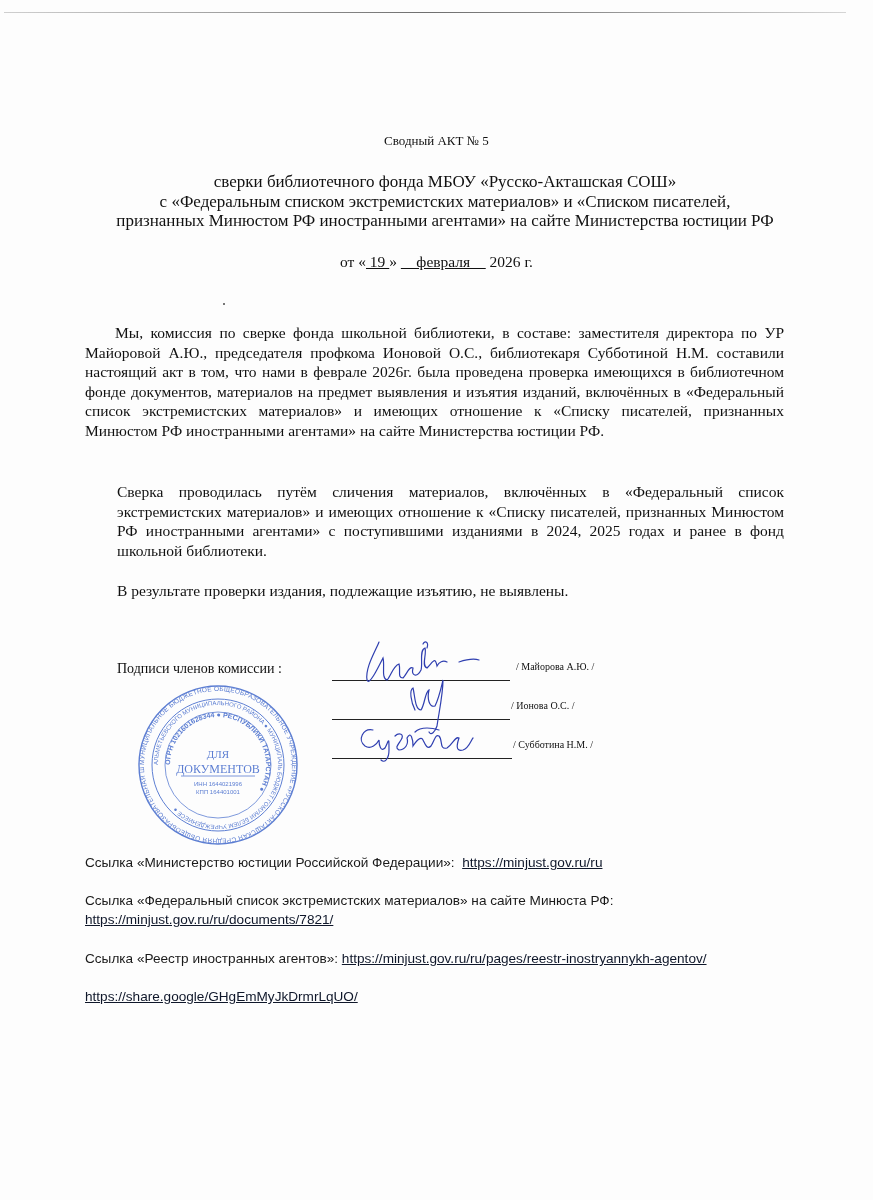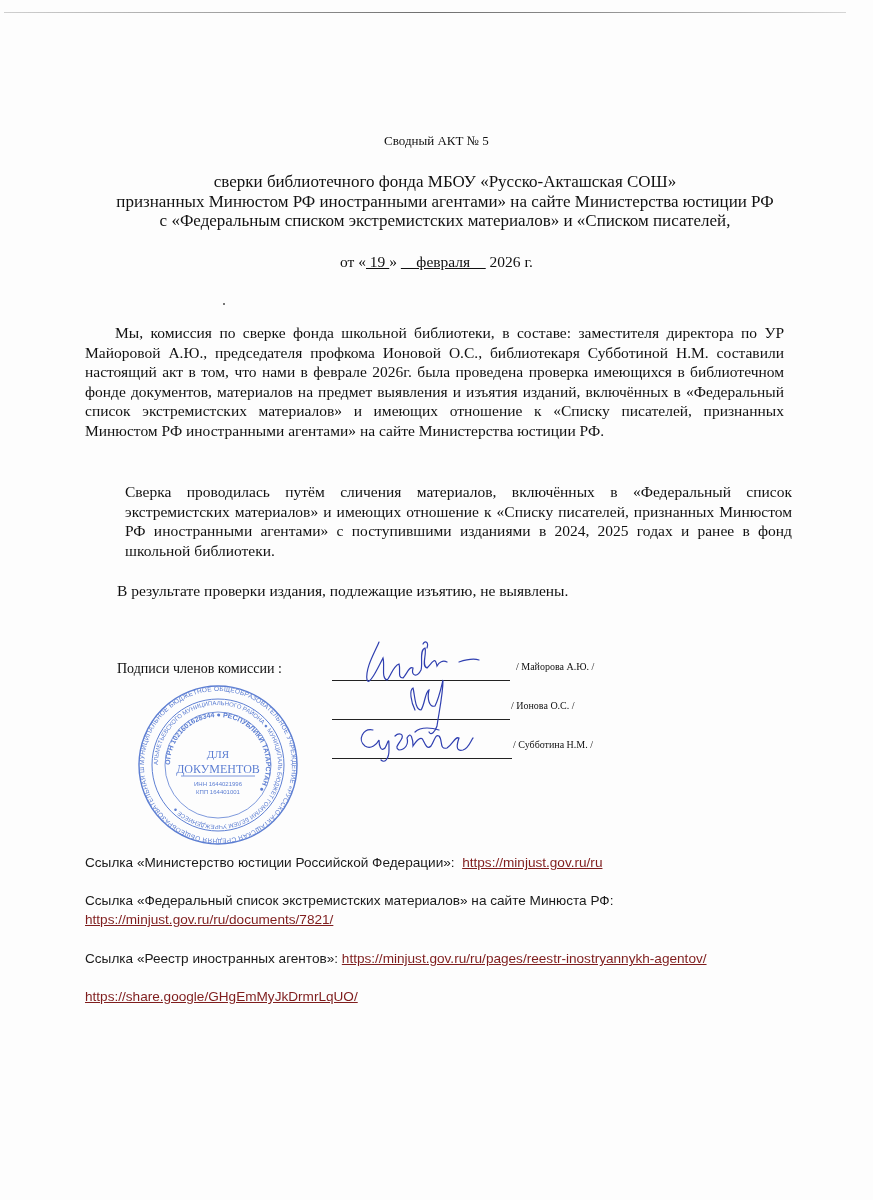--- a/index.html
+++ b/index.html
@@ -15,44 +15,44 @@
   .u { text-decoration:underline; }
   .dot { position:absolute; left:223px; top:303px; width:2px; height:2px; background:#777; }
   .p { position:absolute; left:85px; width:699px; font-size:15.5px; line-height:19.6px; text-align:justify; }
   .p1 { top:323px; text-indent:30px; }
   .p2 { top:482px; left:117px; width:667px; }
   .p3 { top:581px; left:117px; width:667px; }
   .sig-label { position:absolute; left:117px; top:661px; font-size:14px; }
   .sig-line { position:absolute; height:1px; background:#222; }
   .sig-name { position:absolute; font-size:10px; }
   .links { position:absolute; left:85px; width:720px; font-size:13.6px; line-height:19px; }
-  .link { color:#7f1d1d; text-decoration:underline; }
+  .link { color:#0f172a; text-decoration:underline; }
   .l1 { top:853px; } .l2 { top:891px; } .l3 { top:949px; } .l4 { top:987px; }
   .stamp { position:absolute; left:133px; top:684px; width:170px; height:162px; }
   .sig { position:absolute; }
 </style>
 </head>
 <body>
 
 <div class="top-edge"></div>
 
 <div class="title t1 serif">Сводный АКТ № 5</div>
 
 <div class="subtitle serif">
   <div>сверки библиотечного фонда МБОУ «Русско-Акташская СОШ»</div>
+  <div>с «Федеральным списком экстремистских материалов» и «Списком писателей,</div>
   <div>признанных Минюстом РФ иностранными агентами» на сайте Министерства юстиции РФ</div>
-  <div>с «Федеральным списком экстремистских материалов» и «Списком писателей,</div>
 </div>
 
 <div class="date serif" style="white-space:pre;"><span>от «</span><span class="u"> 19 </span><span>» </span><span class="u">    февраля    </span><span> 2026 г.</span></div>
 
 <div class="dot"></div>
 
 <div class="p p1 serif">Мы, комиссия по сверке фонда школьной библиотеки, в составе: заместителя директора по УР Майоровой А.Ю., председателя профкома Ионовой О.С., библиотекаря Субботиной Н.М. составили настоящий акт в том, что нами в феврале 2026г. была проведена проверка имеющихся в библиотечном фонде документов, материалов на предмет выявления и изъятия изданий, включённых в «Федеральный список экстремистских материалов» и имеющих отношение к «Списку писателей, признанных Минюстом РФ иностранными агентами» на сайте Министерства юстиции РФ.</div>
-<div class="p p2 serif" style="text-indent:0;margin-left:8px;">Сверка проводилась путём сличения материалов, включённых в «Федеральный список экстремистских материалов» и имеющих отношение к «Списку писателей, признанных Минюстом РФ иностранными агентами» с поступившими изданиями в 2024, 2025 годах и ранее в фонд школьной библиотеки.</div>
+<div class="p p2 serif" style="text-indent:0;">Сверка проводилась путём сличения материалов, включённых в «Федеральный список экстремистских материалов» и имеющих отношение к «Списку писателей, признанных Минюстом РФ иностранными агентами» с поступившими изданиями в 2024, 2025 годах и ранее в фонд школьной библиотеки.</div>
 <div class="p p3 serif">В результате проверки издания, подлежащие изъятию, не выявлены.</div>
 
 <div class="sig-label serif">Подписи членов комиссии :</div>
 
 <div class="sig-line" style="left:332px; top:680px; width:178px;"></div>
 <div class="sig-name serif" style="left:516px; top:661px;">/ Майорова А.Ю. /</div>
 
 <div class="sig-line" style="left:332px; top:719px; width:178px;"></div>
 <div class="sig-name serif" style="left:511px; top:700px;">/ Ионова О.С. /</div>
 

